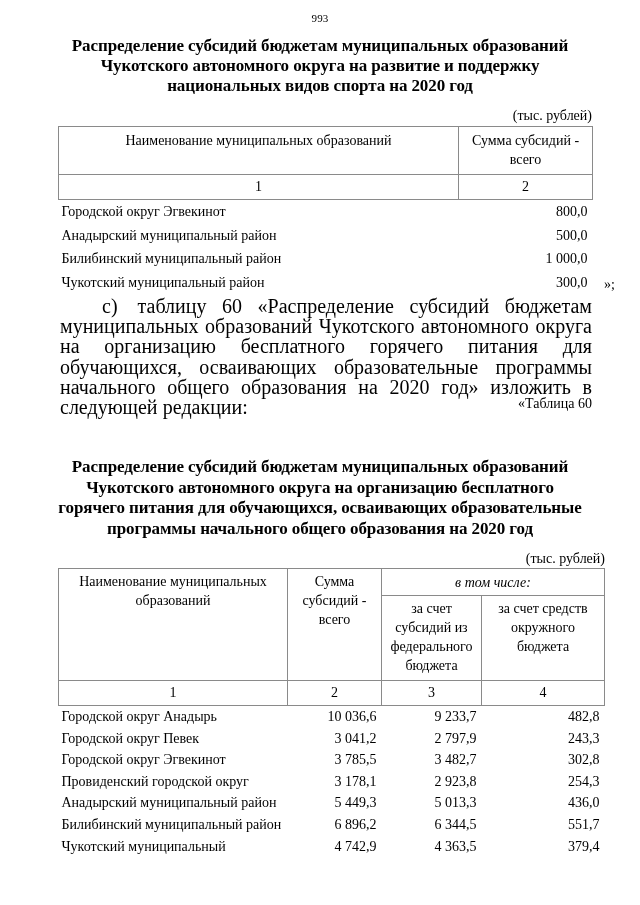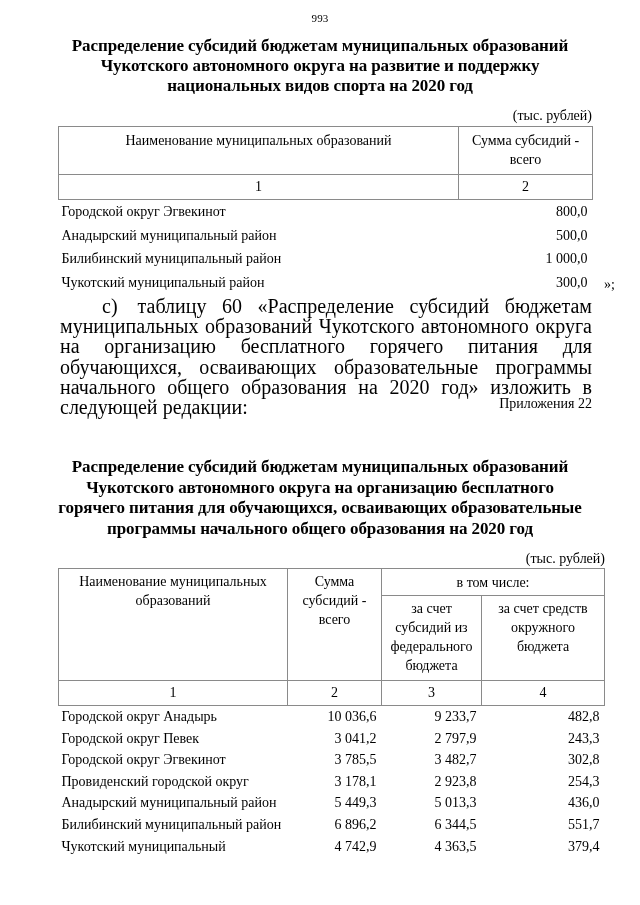--- a/index.html
+++ b/index.html
@@ -159,20 +159,21 @@
     line-height: 19px;
     padding: 3px 3px 3px 3px;
     vertical-align: top;
   }
   #table2 td.h-mid {
     border: 1px solid #8a8a8a;
     text-align: center;
     line-height: 19px;
     padding: 3px 3px 3px 3px;
     vertical-align: middle;
+    font-style: italic;
   }
   #table2 td.numrow {
     border: 1px solid #8a8a8a;
     text-align: center;
     line-height: 19px;
     padding: 2px 3px 3px 3px;
   }
   #table2 td.b-name {
     border: none;
     text-align: left;
@@ -230,21 +231,21 @@
       </tr>
 
     </tbody>
   </table>
 
   <div class="close-mark">»;</div>
 
   <div class="body-par">с) таблицу 60 «Распределение субсидий бюджетам муниципальных образований Чукотского автономного округа на организацию бесплатного горячего питания для обучающихся, осваивающих образовательные программы начального общего образования на 2020 год» изложить в следующей редакции:</div>
 
   <div class="ref-block">
-    <div>Приложения 22</div>
+    <div>«Таблица 60</div>
   </div>
 
   <div class="doc-title title-2">Распределение субсидий бюджетам муниципальных образований Чукотского автономного округа на организацию бесплатного горячего питания для обучающихся, осваивающих образовательные программы начального общего образования на 2020 год</div>
 
   <div class="units units-2">(тыс. рублей)</div>
 
   <table class="doc-table" id="table2">
     <colgroup>
       <col style="width:229px">
       <col style="width:94px">

